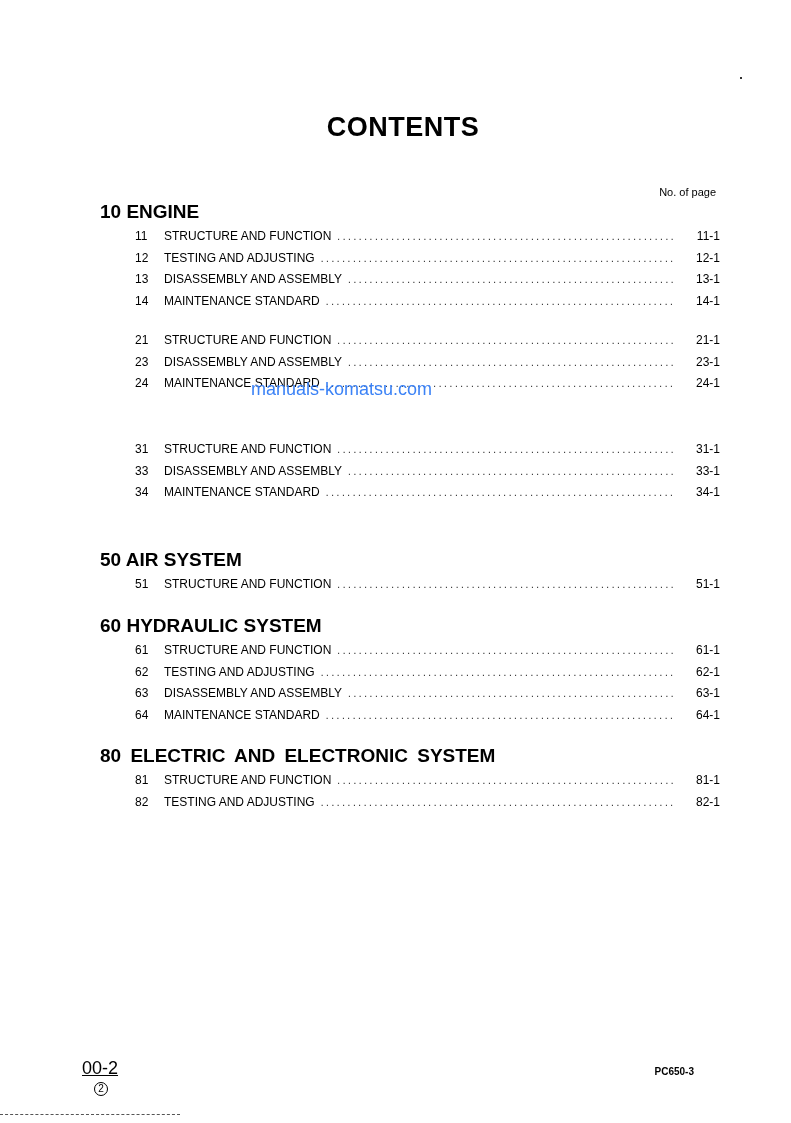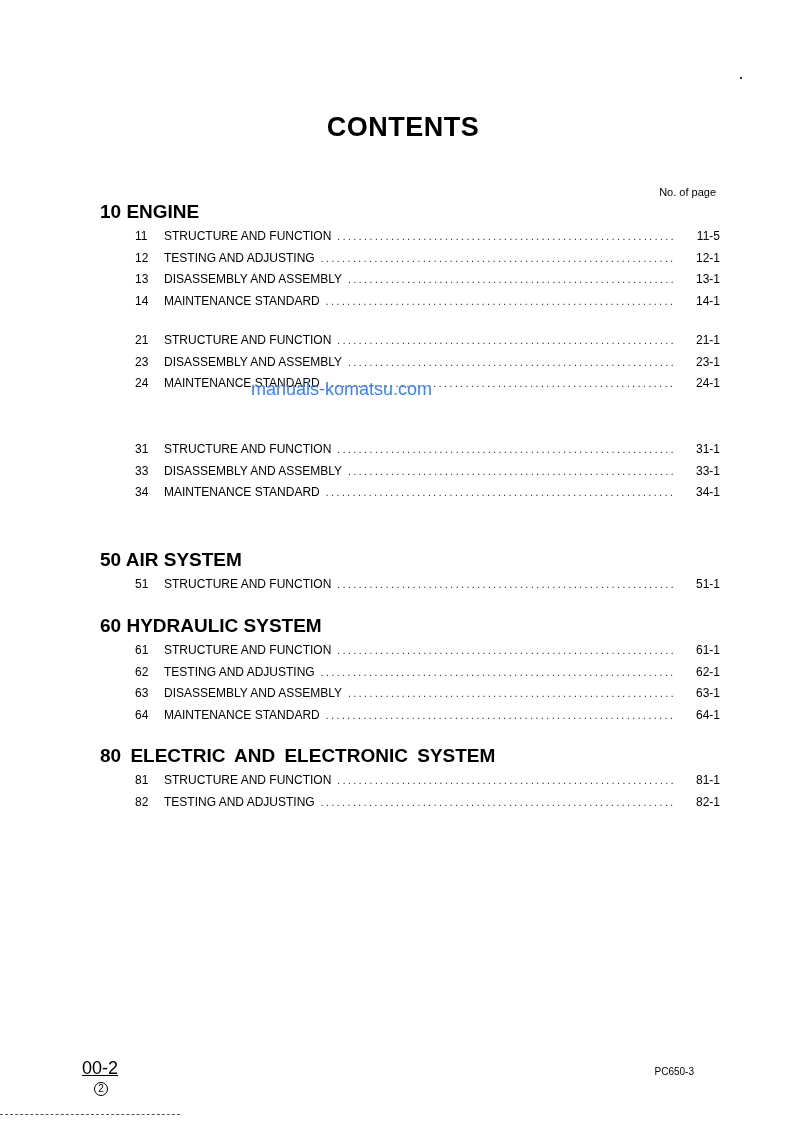--- a/index.html
+++ b/index.html
@@ -17,40 +17,40 @@
   .row .label { white-space: nowrap; }
   .row .dots { flex: 1; overflow: hidden; white-space: nowrap; margin: 0 6px 0 6px;
                letter-spacing: 2.6px; font-size: 10px; color: #222; }
   .row .page { width: 38px; text-align: right; }
   .watermark { position: absolute; left: 251px; top: 379px; font-size: 18px;
                color: #3b82f6; font-family: "Liberation Sans", sans-serif; }
   .footer-left { position: absolute; left: 82px; top: 1058px; font-size: 18px; text-decoration: underline; }
   .footer-rev { position: absolute; left: 94px; top: 1082px; font-size: 10px;
                 width: 12px; height: 12px; border: 1px solid #000; border-radius: 50%;
                 text-align: center; line-height: 12px; }
-  .footer-right { position: absolute; right: 97px; top: 1066px; font-size: 10px; font-weight: normal; }
+  .footer-right { position: absolute; right: 97px; top: 1066px; font-size: 10px; font-weight: bold; }
   .scan-line { position: absolute; left: 0; top: 1114px; width: 180px; height: 1px;
                border-top: 1px dashed #555; }
   .corner-mark { position: absolute; top: 77px; left: 740px; width: 2px; height: 2px; background: #333; }
 </style>
 </head>
 <body>
 
 <div class="corner-mark"></div>
 
 <div class="title">CONTENTS</div>
 <div class="nopage">No. of page</div>
 
 <div class="section" style="top:200px;">
   <div class="sec-title">10 ENGINE</div>
   <div class="row">
     <span class="num">11</span>
     <span class="label">STRUCTURE AND FUNCTION</span>
     <span class="dots">........................................................................................................</span>
-    <span class="page">11-5</span>
+    <span class="page">11-1</span>
   </div>
   <div class="row">
     <span class="num">12</span>
     <span class="label">TESTING AND ADJUSTING</span>
     <span class="dots">........................................................................................................</span>
     <span class="page">12-1</span>
   </div>
   <div class="row">
     <span class="num">13</span>
     <span class="label">DISASSEMBLY AND ASSEMBLY</span>

